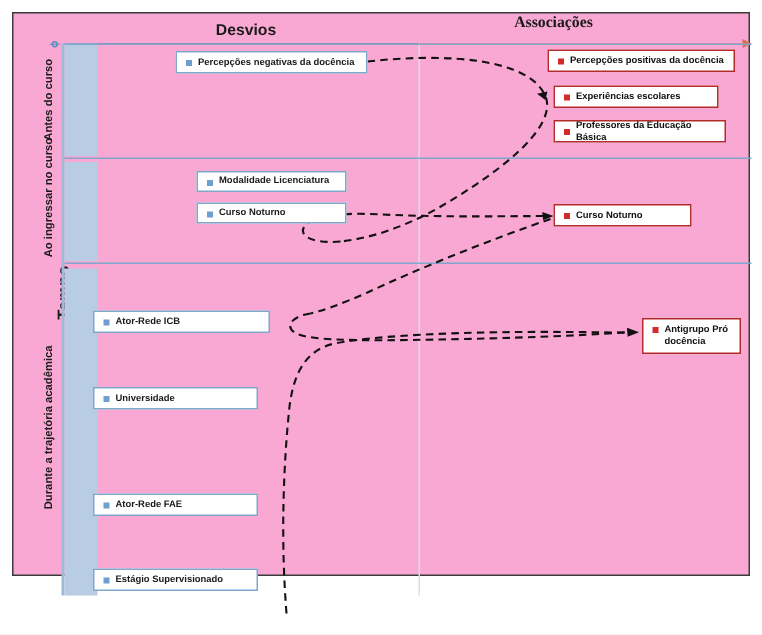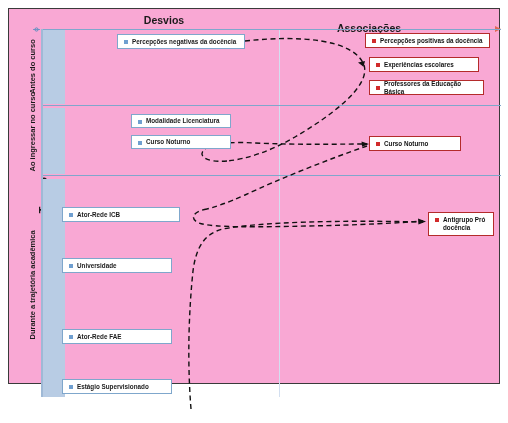--- a/index.html
+++ b/index.html
@@ -34,21 +34,21 @@
   
   .rowline{position:absolute;left:34px;width:458px;height:1px;background:#7fa7cc;}
   #rowline-top{top:20px;}
   #rowline-1{top:96px;}
   #rowline-2{top:166px;}
 
   
   .col-title{position:absolute;font-size:10.5px;font-weight:bold;color:#1a1a1a;
              text-align:center;white-space:nowrap;}
   #title-desvios{left:100px;top:5px;width:110px;}
-  #title-assoc{left:300px;top:13px;width:120px;}
+  #title-assoc{left:300px;top:1px;width:120px;font-family:Liberation Serif, serif;}
 
   #hdr-line-blue{position:absolute;left:34px;top:20px;width:236px;height:1px;background:#2f5f94;}
   #hdr-line-red{position:absolute;left:270px;top:20px;width:218px;height:1px;background:#e06a52;}
   #hdr-arrow{position:absolute;left:486px;top:17px;width:0;height:0;
              border-top:3.5px solid transparent;border-bottom:3.5px solid transparent;
              border-left:6px solid #e06a52;}
   #hdr-tick-left{position:absolute;left:24px;top:17px;width:7px;height:7px;}
 
   
   #col-divider{position:absolute;left:270px;top:20px;width:1px;height:368px;background:#d3dff0;}

